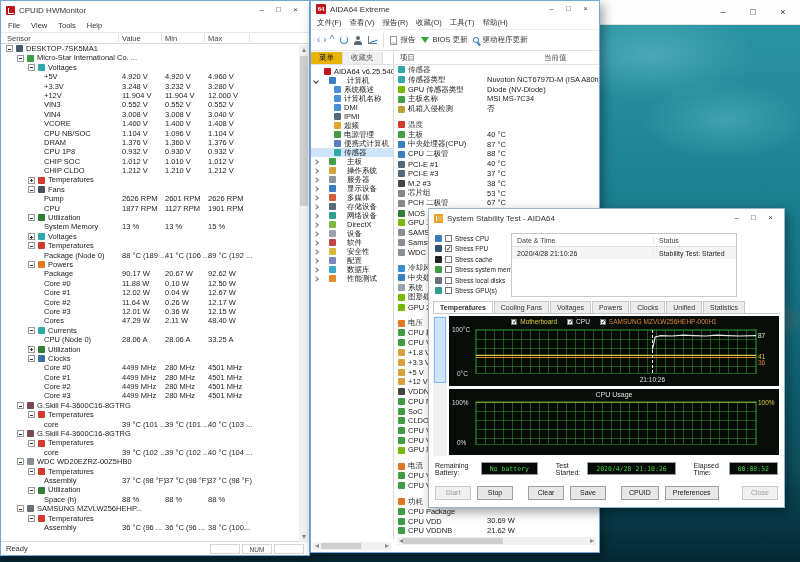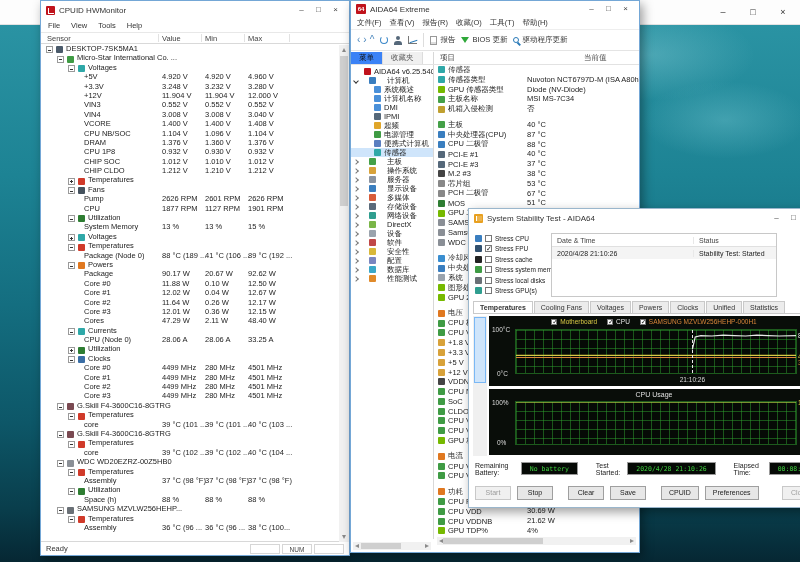--- a/index.html
+++ b/index.html
@@ -14,38 +14,38 @@
   .wallpaper{position:absolute;left:0;top:25px;right:0;bottom:0;z-index:1;
     background:
       radial-gradient(95px 45px at 700px 215px, rgba(216,152,92,.55), transparent 70%),
       radial-gradient(70px 35px at 755px 295px, rgba(190,125,75,.45), transparent 70%),
       radial-gradient(120px 55px at 725px 95px,  rgba(125,205,215,.35), transparent 70%),
       radial-gradient(150px 65px at 650px 30px,  rgba(160,220,228,.30), transparent 70%),
       radial-gradient(110px 55px at 760px 430px, rgba(25,85,95,.65), transparent 70%),
       linear-gradient(180deg,#2a93a3 0%,#1d8394 28%,#146e80 52%,#0d5768 74%,#093e4c 90%,#062733 100%);}
 
   
-  .win{position:absolute;background:#fff;border:1px solid #74a7d6;box-shadow:3px 4px 10px rgba(0,0,0,.38);margin-left:40px;}
+  .win{position:absolute;background:#fff;border:1px solid #74a7d6;box-shadow:3px 4px 10px rgba(0,0,0,.38);}
   .tbar{display:flex;align-items:center;gap:4px;padding:0 5px;background:#fff;}
   .ttext{font-size:8px;color:#333;white-space:nowrap;}
   .tbtns{margin-left:auto;display:flex;}
   .tbtn{width:17px;height:14px;text-align:center;line-height:14px;font-size:8px;color:#444;}
 
   
   #hwmon{left:0;top:0;width:310px;height:556px;z-index:2;}
   #hwmon .tbar{height:18px;}
   .hwlogo{width:9px;height:9px;background:#c0131c;border-radius:1px;position:relative;flex:none;}
   .hwlogo::after{content:"";position:absolute;left:2px;top:2px;width:5px;height:5px;border-left:1px solid #fff;border-bottom:1px solid #fff;}
   .hwmenu{display:flex;gap:11px;height:13px;align-items:center;padding:0 7px;font-size:7.5px;color:#333;}
   .hwhdr{position:relative;height:12px;border-top:1px solid #e8e8e8;border-bottom:1px solid #d9d9d9;font-size:7.5px;color:#444;}
   .hwhdr span{position:absolute;top:1px;}
   .hwhdr .h0{left:6px;}.hwhdr .h1{left:121px;}.hwhdr .h2{left:164px;}.hwhdr .h3{left:207px;}
   .hwhdr .sep{position:absolute;top:1px;bottom:1px;width:1px;background:#e2e2e2;}
   .hwlist{position:relative;height:498px;overflow:hidden;}
-  .hwrow{position:relative;display:flex;align-items:flex-end;height:9.4px;font-size:7.5px;line-height:9.4px;color:#1c1c1c;white-space:nowrap;}
+  .hwrow{position:relative;display:flex;align-items:center;height:9.4px;font-size:7.5px;line-height:9.4px;color:#1c1c1c;white-space:nowrap;}
   .hwrow .cv{position:absolute;top:0;line-height:9.4px;}
   .cv1{left:121px;}.cv2{left:164px;}.cv3{left:207px;}
   .d0{padding-left:5px;}.d1{padding-left:16px;}.d2{padding-left:27px;}.d3{padding-left:43px;}
   .pm{width:7px;height:7px;border:1px solid #9a9a9a;background:#fff;position:relative;flex:none;margin-right:3px;}
   .pm::before{content:"";position:absolute;left:1px;top:2.5px;width:3px;height:1px;background:#333;}
   .pm.plus::after{content:"";position:absolute;left:2px;top:1.5px;width:1px;height:3px;background:#333;}
   .ic{width:7px;height:7px;border-radius:1px;flex:none;margin-right:3px;}
   .ic-computer{background:#4a5a6a;}.ic-board{background:#3f9b44;}.ic-volt{background:#2fa8a8;}
   .ic-temp{background:#d03a2a;}.ic-fan{background:#45525e;}.ic-util{background:#2e7d32;}
   .ic-cpu{background:#1b7a3a;}.ic-ram{background:#7a4a52;}.ic-hdd{background:#8a8f96;}
@@ -75,21 +75,21 @@
   .chartic::after{content:"";position:absolute;left:0;bottom:1px;width:8px;height:3px;border-bottom:1.5px solid #2a7ab8;transform:rotate(-18deg);}
   .tsep{width:1px;height:14px;background:#ddd;}
   .pageic{width:7px;height:9px;background:#fff;border:1px solid #999;box-shadow:inset 0 -2px 0 #ddd;}
   .dnarrow{width:0;height:0;border:4px solid transparent;border-top:6px solid #2fa83a;margin-top:4px;}
   .mag{width:6px;height:6px;border:1.5px solid #2a7ab8;border-radius:50%;position:relative;}
   .mag::after{content:"";position:absolute;width:4px;height:1.5px;background:#2a7ab8;transform:rotate(45deg);right:-3px;bottom:-2px;}
   .tgroup{display:flex;align-items:center;gap:3px;}
   .amid{position:absolute;top:51px;left:0;right:0;height:13px;display:flex;border-bottom:1px solid #e2e2e2;}
   .atabs{width:83px;display:flex;font-size:7.5px;border-right:1px solid #d8d8d8;}
   .atab{padding:0 8px;line-height:12px;color:#555;background:#f0f0f0;border-right:1px solid #ddd;}
-  .atab.active{background:#3b82f6;color:#111;}
+  .atab.active{background:#eab308;color:#111;}
   .aphdr{flex:1;position:relative;font-size:7.5px;color:#444;}
   .aphdr .p0{position:absolute;left:6px;top:1px;}
   .aphdr .p1{position:absolute;left:150px;top:1px;}
   .abody{position:absolute;top:64px;left:0;right:0;bottom:13px;display:flex;overflow:hidden;}
   .atree{width:83px;border-right:1px solid #d8d8d8;padding-top:2px;overflow:hidden;}
   .trow{display:flex;align-items:center;height:9px;font-size:7.5px;color:#222;white-space:nowrap;}
   .trow.root{padding-left:13px;}
   .trow.cat{padding-left:3px;gap:8px;}
   .trow.sub{padding-left:23px;}
   .trow.sel{background:#cfe5fb;}
@@ -906,20 +906,25 @@
               <span>机箱入侵检测</span>
               <span class="pv">否</span>
             </div>
 
             <div class="prow gap">
 
               <span></span>
               <span class="pv"></span>
             </div>
 
+            <div class="prow sec">
+              <span class="ic ic-temp2"></span>
+              <span>温度</span>
+              <span class="pv"></span>
+            </div>
 
             <div class="prow">
               <span class="ic ic-mb"></span>
               <span>主板</span>
               <span class="pv">40 °C</span>
             </div>
 
             <div class="prow">
               <span class="ic ic-cpu2"></span>
               <span>中央处理器(CPU)</span>

